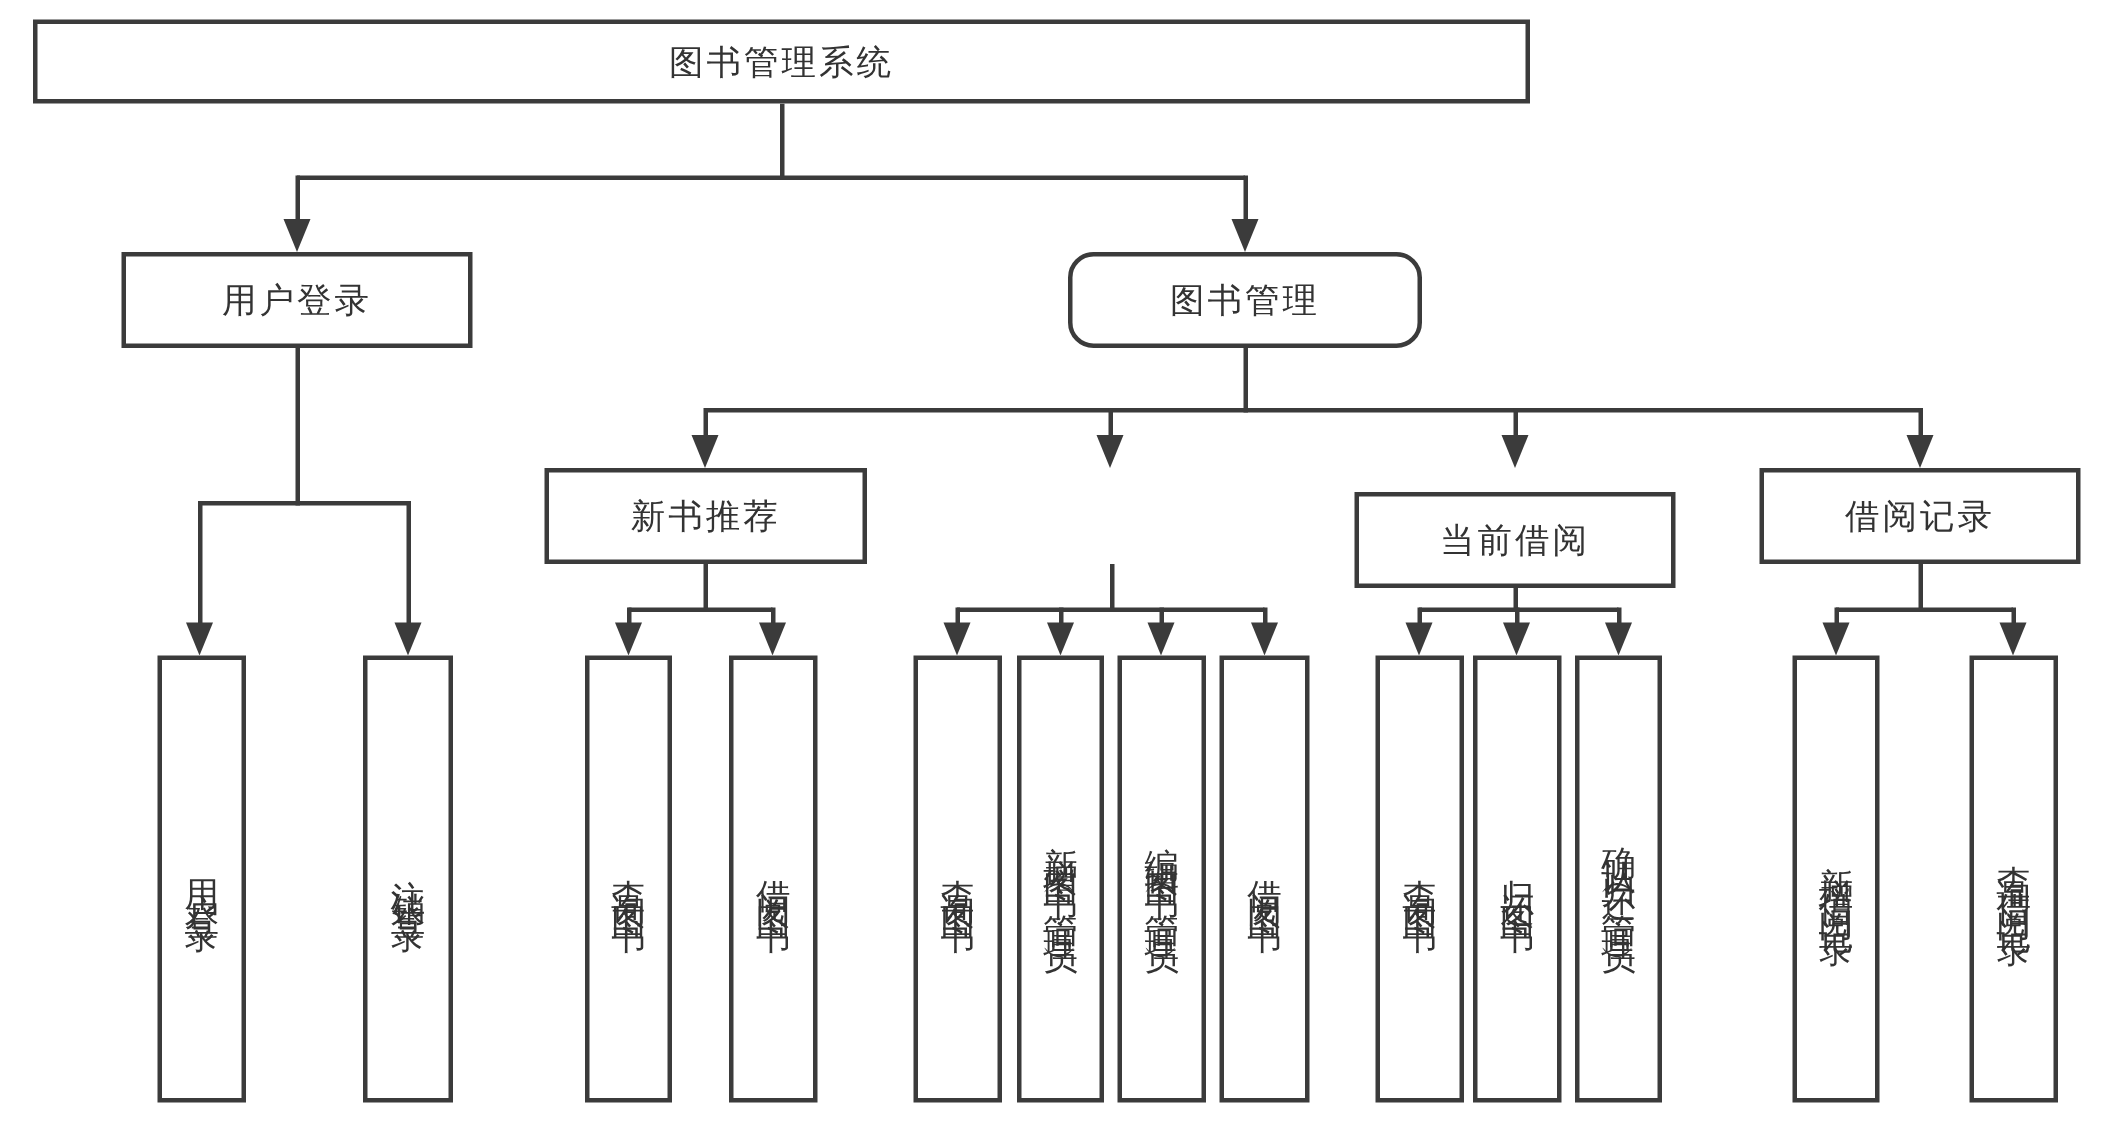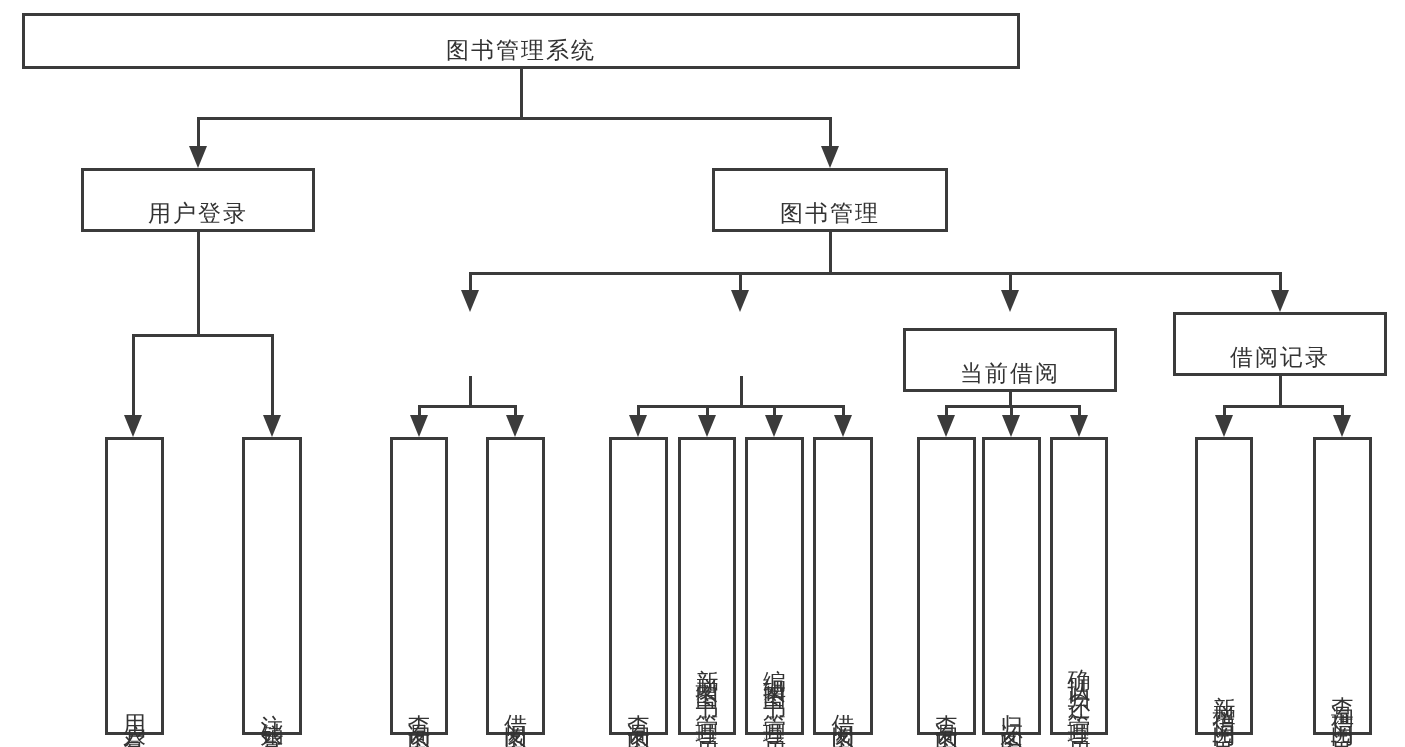--- a/index.html
+++ b/index.html
@@ -2,21 +2,21 @@
 <html><head>
 <meta charset="utf-8">
 <style>
   html,body{margin:0;padding:0;background:#ffffff;}
   #stage{
     position:relative;width:1405px;height:747px;background:var(--bg,#fff);
     font-family:"Liberation Sans","DejaVu Sans",sans-serif;overflow:hidden;
   }
   .node{
     position:absolute;box-sizing:border-box;border:3px solid var(--line,#3b3b3b);
-    background:#fff;display:flex;align-items:flex-end;justify-content:center;
+    background:#fff;display:flex;align-items:center;justify-content:center;
     color:var(--text,#333);z-index:2;
   }
   .node .lbl{font-size:23px;letter-spacing:2px;white-space:nowrap;}
   .node.v .lbl{
     writing-mode:vertical-rl;letter-spacing:9px;line-height:1;
     white-space:normal;
   }
   .line{position:absolute;background:var(--line,#3b3b3b);z-index:1;}
   .arrow{
     position:absolute;width:0;height:0;z-index:1;
@@ -31,22 +31,25 @@
 </head>
 <body>
 
 <div id="stage" style="--line: #3b3b3b; --text: #333333; --bg: #ffffff; --wm: #d8a8ac;">
 <div class="node" style="left: 22px; top: 13px; width: 998px; height: 56px;">
       <span class="lbl">图书管理系统</span>
     </div>
     <div class="node" style="left: 81px; top: 168px; width: 234px; height: 64px;">
       <span class="lbl">用户登录</span>
     </div>
-    <div class="node" style="left: 712px; top: 168px; width: 236px; height: 64px;">
+    <div class="node" style="left: 712px; top: 168px; width: 236px; height: 64px; border-radius: 17px;">
       <span class="lbl">图书管理</span>
+    </div>
+    <div class="node" style="left: 363px; top: 312px; width: 215px; height: 64px;">
+      <span class="lbl">新书推荐</span>
     </div>
     <div class="node" style="left: 903px; top: 328px; width: 214px; height: 64px;">
       <span class="lbl">当前借阅</span>
     </div>
     <div class="node" style="left: 1173px; top: 312px; width: 214px; height: 64px;">
       <span class="lbl">借阅记录</span>
     </div>
     <div class="node v" style="left: 105px; top: 437px; width: 59px; height: 298px;">
       <span class="lbl">用户登录</span>
     </div>

